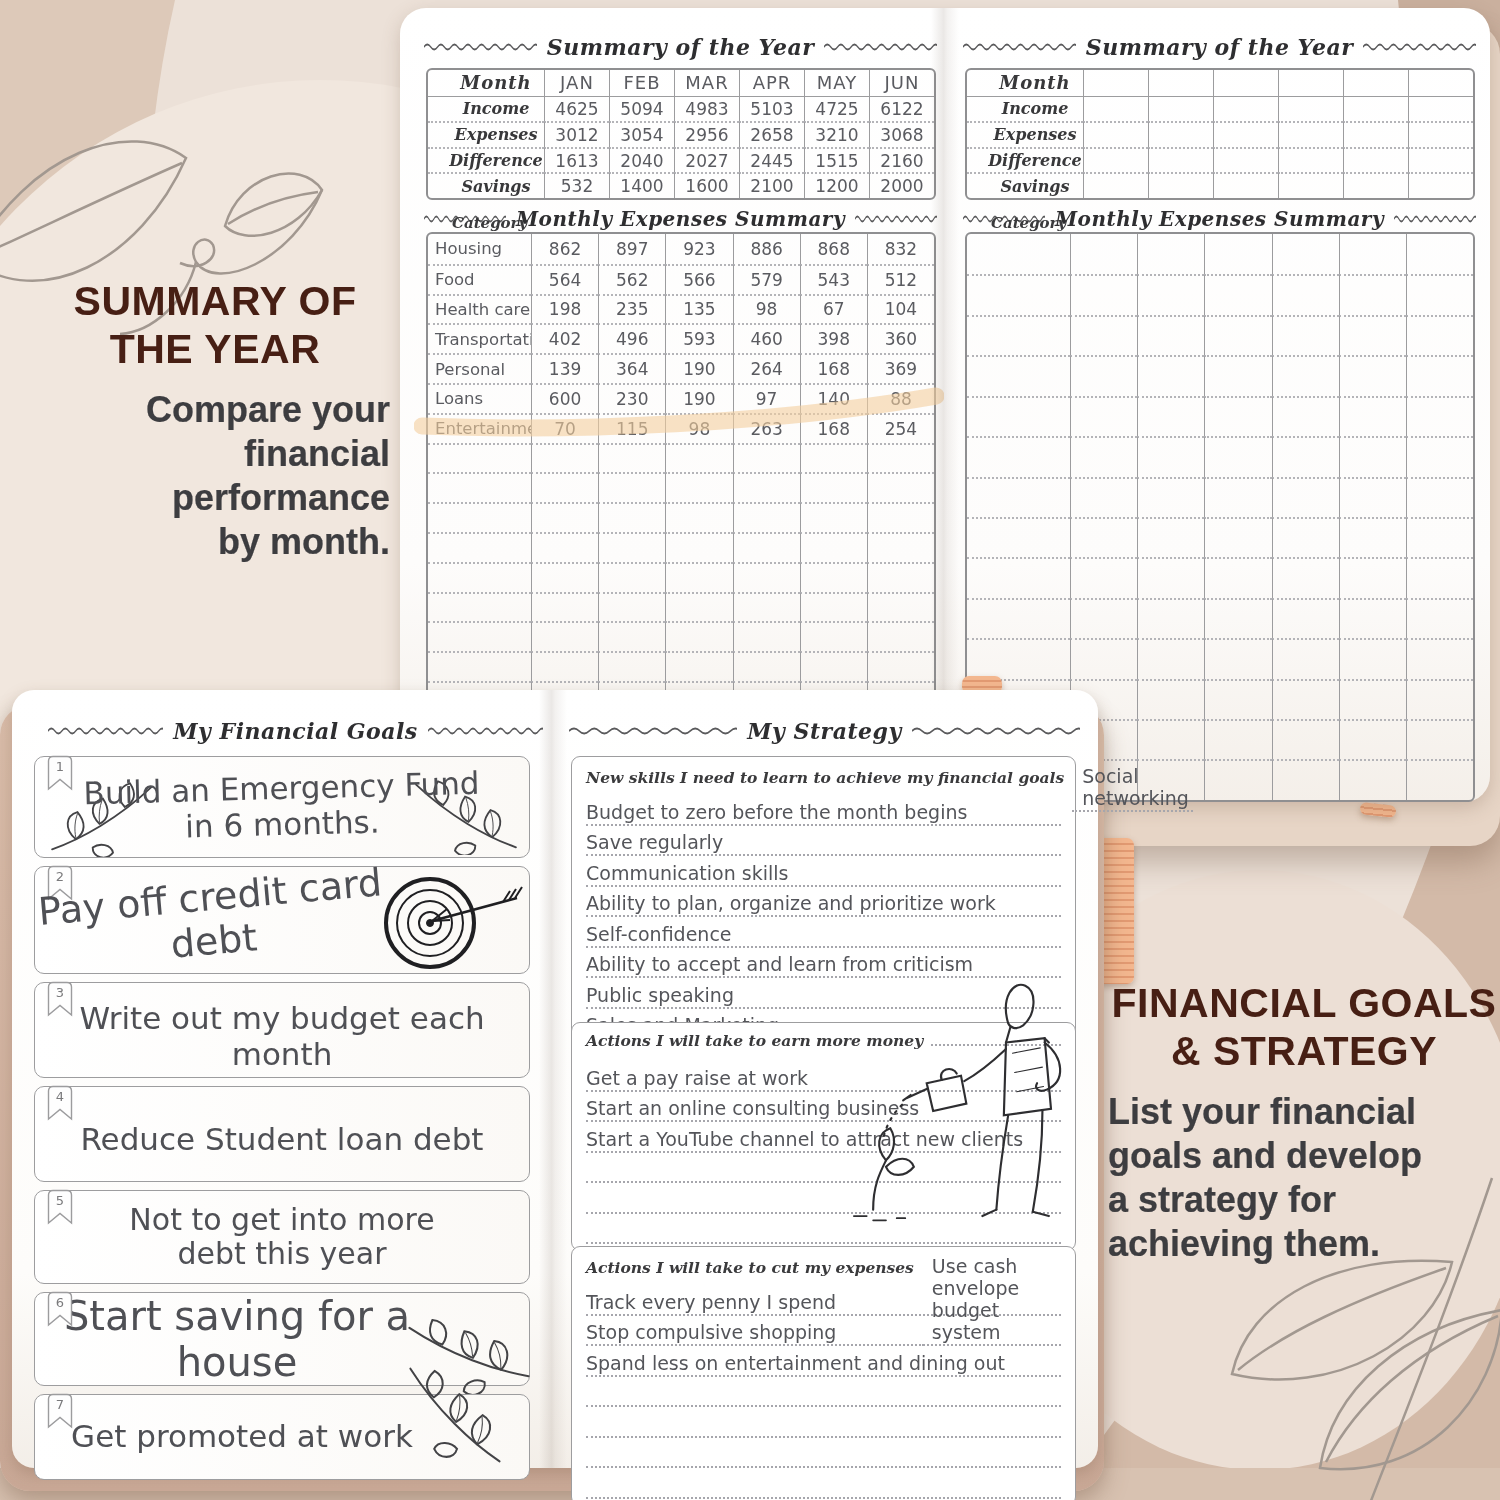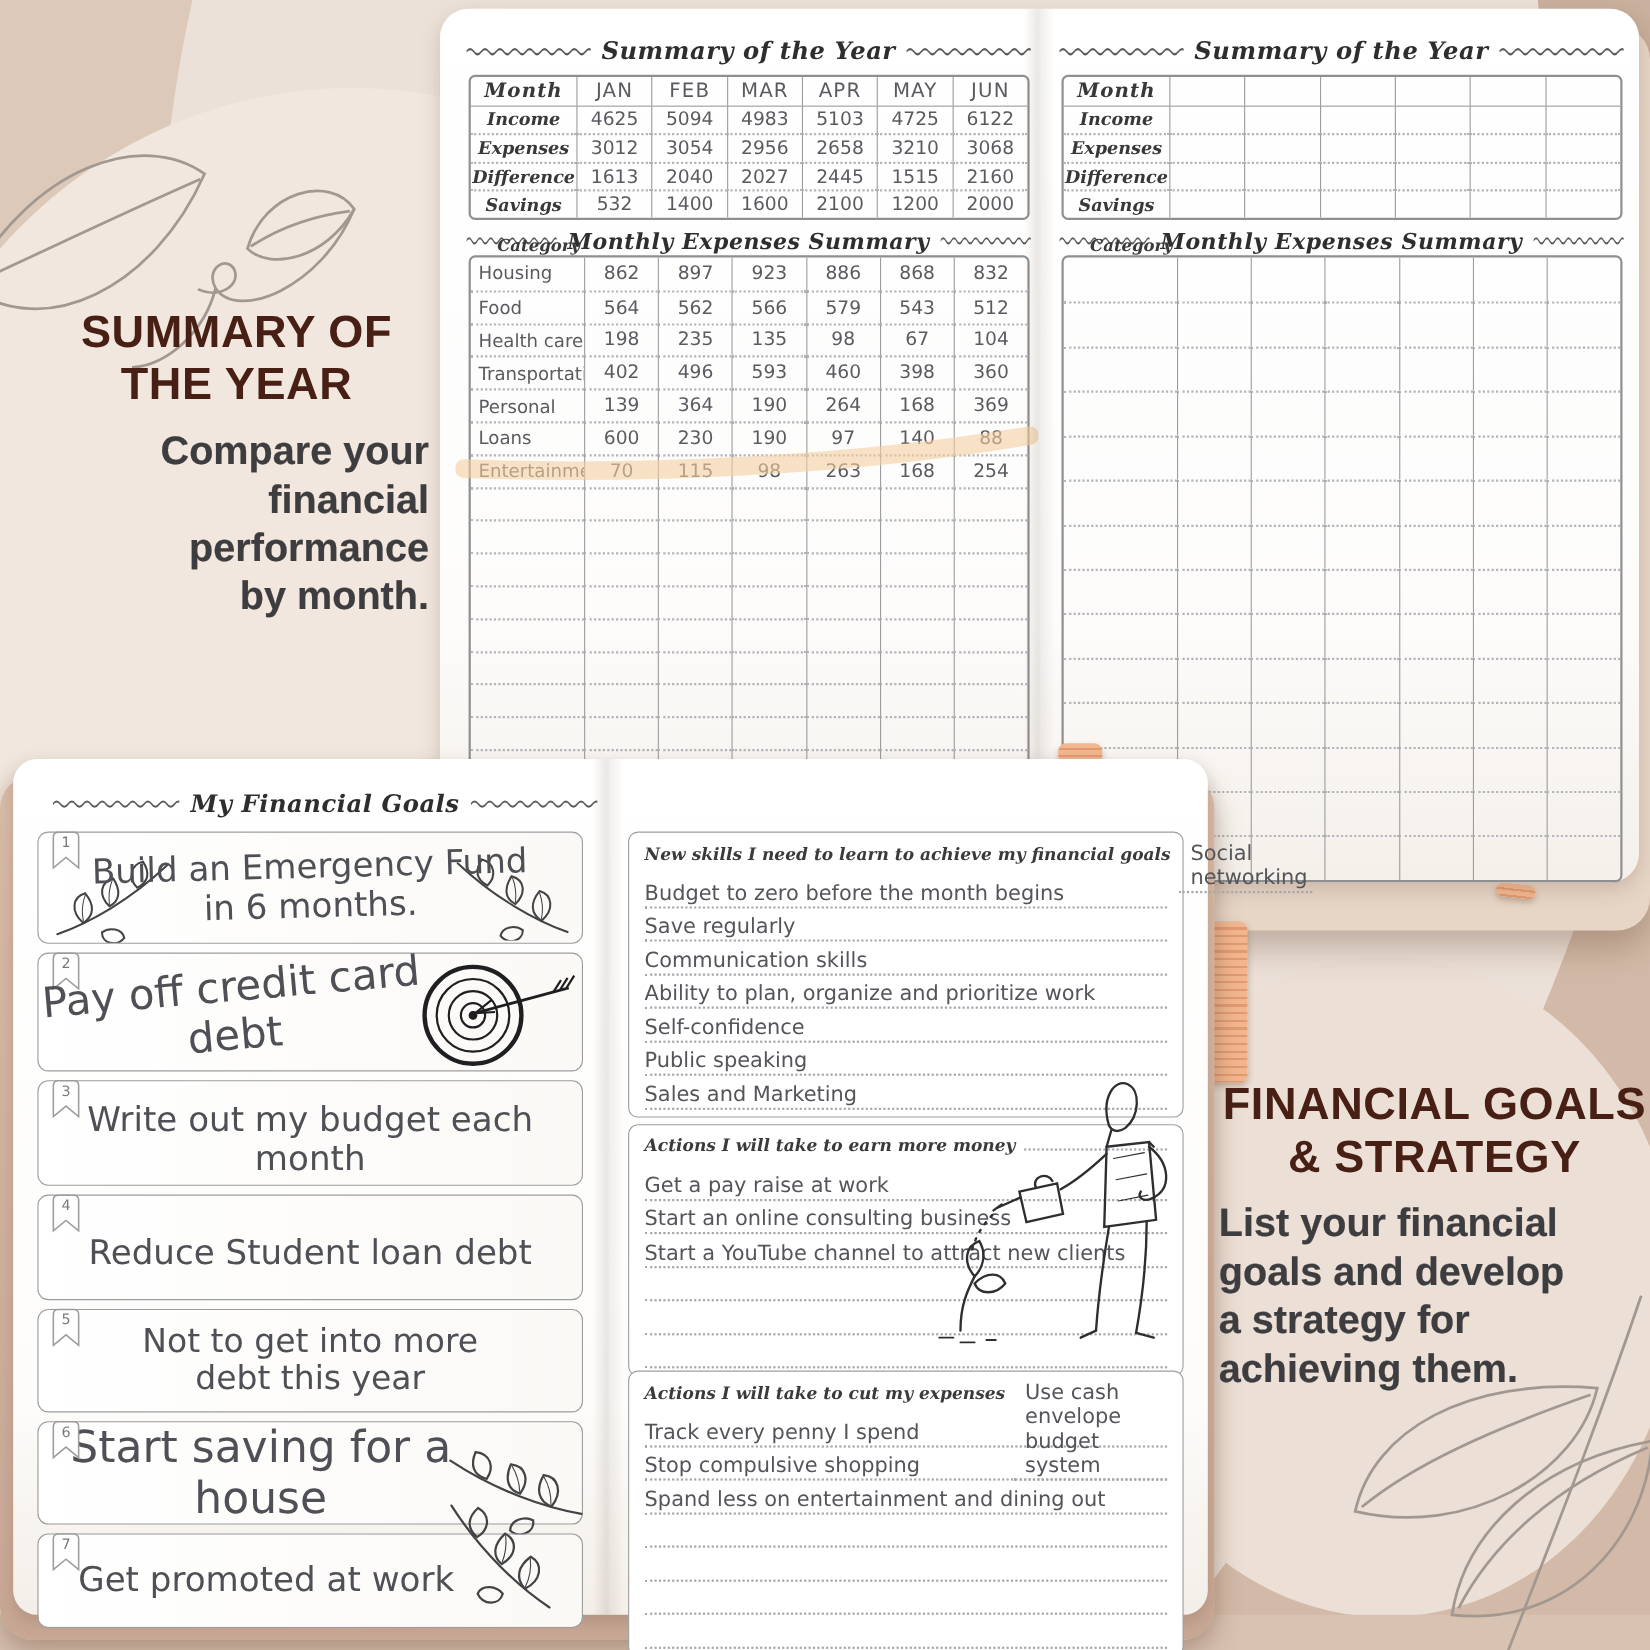--- a/index.html
+++ b/index.html
@@ -21,21 +21,21 @@
   
   .hdr{display:flex;align-items:center;gap:10px;height:34px;}
   .hdr .wave{flex:1;height:12px;}
   .hdr .title{font-family:"DejaVu Serif",serif;font-style:italic;font-weight:bold;font-size:22px;color:#2e2e30;letter-spacing:.5px;white-space:nowrap;}
 
   
   .ttable{position:absolute;display:flex;flex-direction:column;border:2px solid #8f8f91;border-radius:6px;overflow:hidden;background:transparent;}
   .trow{flex:1 1 0;display:flex;min-height:0;}
   .tcell{flex:1 1 0;display:flex;align-items:center;justify-content:center;overflow:hidden;font-size:17px;color:#5a5b60;font-family:"DejaVu Sans",sans-serif;}
   .tcell + .tcell{border-left:1.5px solid #9c9c9e;}
-  .tcell:first-child{flex:0 0 96px;}
+  .tcell:first-child{flex:0 0 96px;padding-left:20px;}
   .trow + .trow .tcell{border-top:2px dotted #b4b4b8;}
   .t-sum .trow:nth-child(2) .tcell{border-top:1.5px solid #9c9c9e;}
   .t-sum .tcell:first-child{font-family:"DejaVu Serif",serif;font-style:italic;font-weight:bold;font-size:16px;color:#38383a;}
   .t-sum .trow:first-child .tcell{font-size:18px;letter-spacing:1px;}
   .t-exp .tcell:first-child{justify-content:flex-start;padding-left:7px;font-size:16.5px;}
   .cat-label{position:absolute;font-family:"DejaVu Serif",serif;font-style:italic;font-weight:bold;font-size:15px;color:#3a3a3c;}
 
   .swoosh{position:absolute;pointer-events:none;}
 
   
@@ -676,31 +676,41 @@
             </span>
           <svg class="deco" style="right:14px;top:-30px;width:120px;height:100px;transform:scaleX(-1) rotate(-14deg);" viewBox="0 0 130 90">
               <use href="#leafbranch"></use>
             </svg>
           <span class="goal-text" style="font-size:31px;margin-right:80px;">Get promoted at work</span>
         </div>
       </div>
     </div>
 
     <div class="page" style="left:541px;right:0;">
+      <div class="hdr" style="position:absolute;left:16px;right:18px;top:24px;">
+        <svg class="wave" viewBox="0 0 200 10" preserveAspectRatio="none">
+            <path d="M0 5 Q6 1 12 5 T24 5 T36 5 T48 5 T60 5 T72 5 T84 5 T96 5 T108 5 T120 5 T132 5 T144 5 T156 5 T168 5 T180 5 T192 5 T204 5" stroke="#5a5a5c" stroke-width="1.6" fill="none"></path>
+          </svg>
+        <span class="title">My Strategy</span>
+        <svg class="wave" viewBox="0 0 200 10" preserveAspectRatio="none">
+            <path d="M0 5 Q6 1 12 5 T24 5 T36 5 T48 5 T60 5 T72 5 T84 5 T96 5 T108 5 T120 5 T132 5 T144 5 T156 5 T168 5 T180 5 T192 5 T204 5" stroke="#5a5a5c" stroke-width="1.6" fill="none"></path>
+          </svg>
+      </div>
       <div class="sbox" style="top:66px;">
         <div class="s-label-row">
           <span class="s-label">New skills I need to learn to achieve my financial goals</span>
           <span class="s-answer">Social networking</span>
         </div>
         <div>
             <div class="s-line">Budget to zero before the month begins</div>
             <div class="s-line">Save regularly</div>
             <div class="s-line">Communication skills</div>
             <div class="s-line">Ability to plan, organize and prioritize work</div>
             <div class="s-line">Self-confidence</div>
+            <div class="s-line">Ability to accept and learn from criticism</div>
             <div class="s-line">Public speaking</div>
             <div class="s-line">Sales and Marketing</div>
           </div>
       </div>
       <div class="sbox" style="top:332px;">
         <div class="s-label-row">
           <span class="s-label">Actions I will take to earn more money</span>
           <span class="s-answer"></span>
         </div>
         <div>

